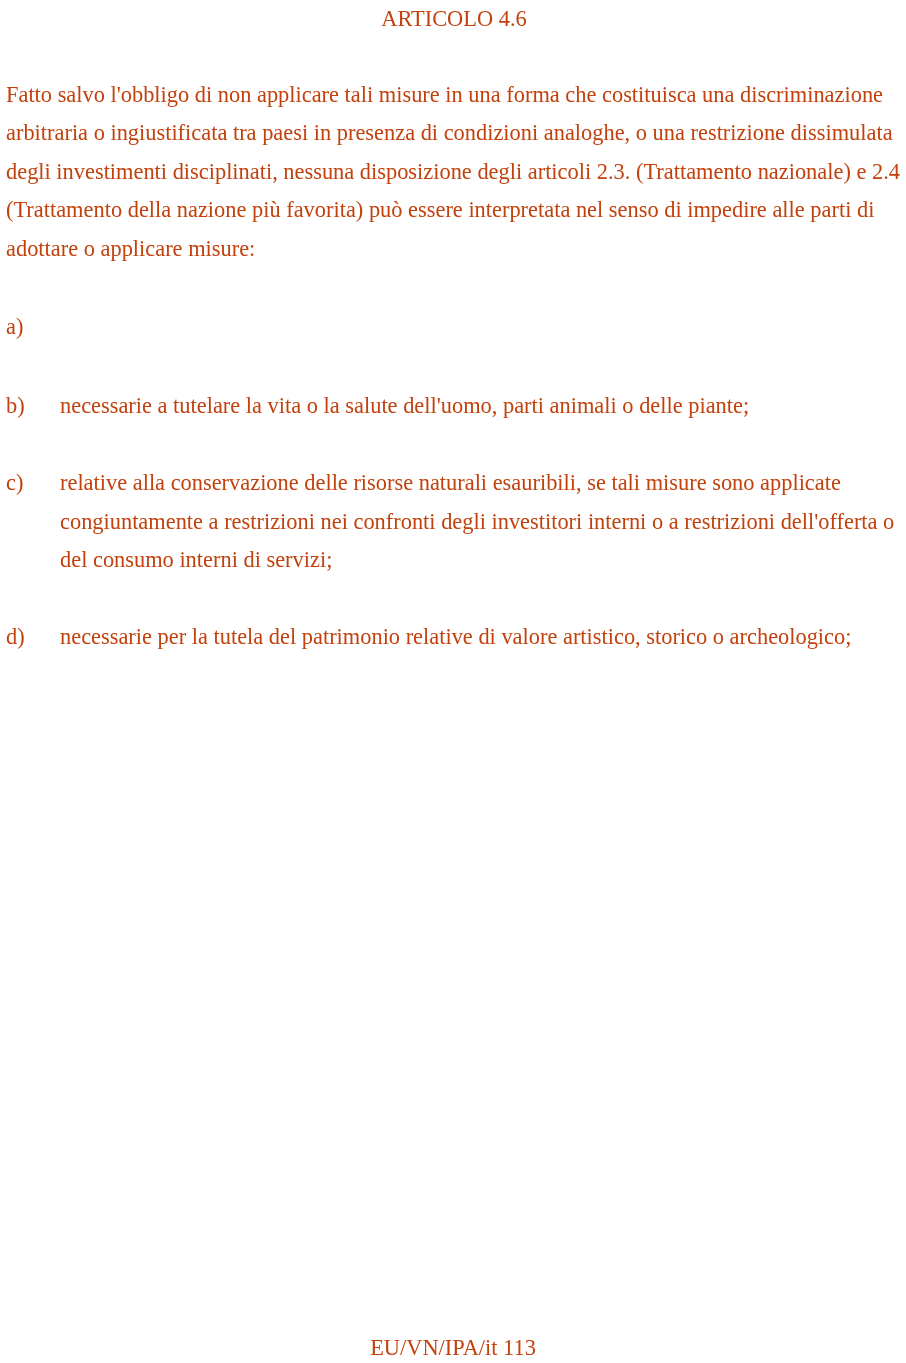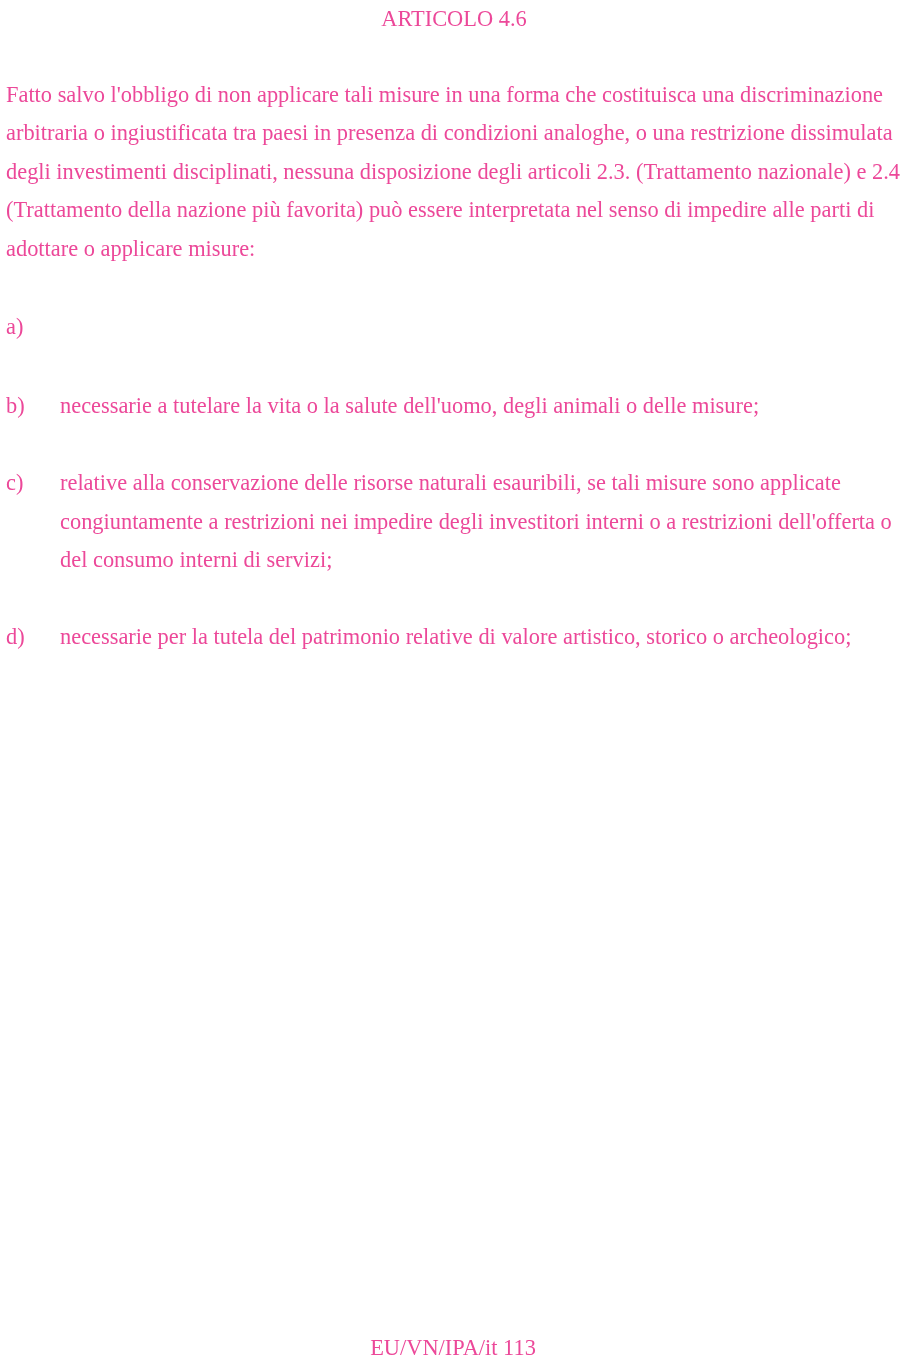--- a/index.html
+++ b/index.html
@@ -8,21 +8,21 @@
     background: #ffffff;
   }
   .page {
     position: relative;
     width: 906px;
     height: 1363px;
     box-sizing: border-box;
     padding: 0 4px 0 6px;
     overflow: hidden;
     background: #ffffff;
-    color: #ec4899;
+    color: #c2410c;
     font-family: "Liberation Serif", "DejaVu Serif", serif;
     font-size: 22.4px;
     line-height: 38.5px;
   }
   .title {
     text-align: center;
     white-space: pre;
     margin: 0;
   }
   .subtitle {
@@ -72,27 +72,27 @@
 degli investimenti disciplinati, nessuna disposizione degli articoli 2.3. (Trattamento nazionale) e 2.4
 (Trattamento della nazione più favorita) può essere interpretata nel senso di impedire alle parti di
 adottare o applicare misure:</div>
 
   <div class="item item-a">
     <span class="marker">a)</span>
   </div>
 
   <div class="item item-b">
     <span class="marker">b)</span>
-    <span class="item-text">necessarie a tutelare la vita o la salute dell'uomo, degli animali o delle misure;</span>
+    <span class="item-text">necessarie a tutelare la vita o la salute dell'uomo, parti animali o delle piante;</span>
   </div>
 
   <div class="item item-c">
     <span class="marker">c)</span>
     <span class="item-text">relative alla conservazione delle risorse naturali esauribili, se tali misure sono applicate
-congiuntamente a restrizioni nei impedire degli investitori interni o a restrizioni dell'offerta o
+congiuntamente a restrizioni nei confronti degli investitori interni o a restrizioni dell'offerta o
 del consumo interni di servizi;</span>
   </div>
 
   <div class="item item-d">
     <span class="marker">d)</span>
     <span class="item-text">necessarie per la tutela del patrimonio relative di valore artistico, storico o archeologico;</span>
   </div>
 
   <div class="footer">EU/VN/IPA/it 113</div>
 

